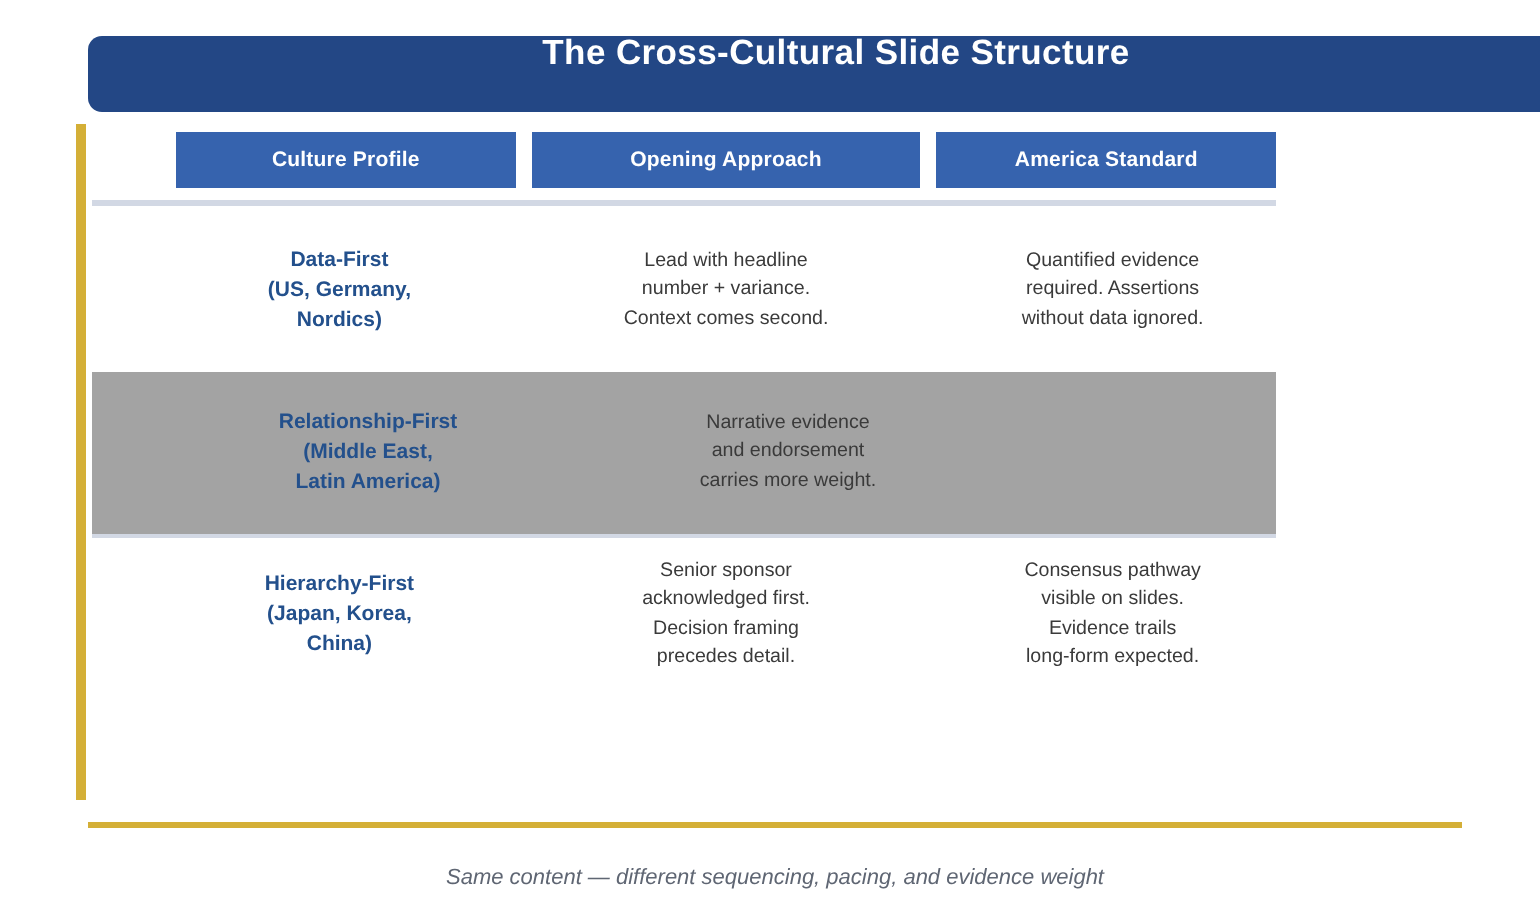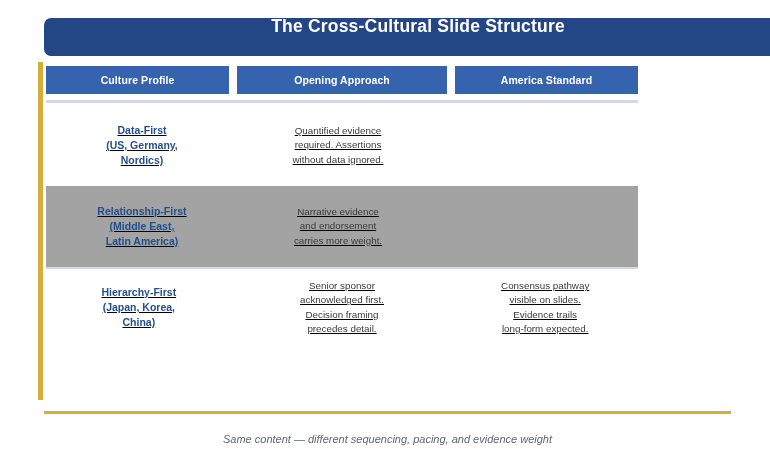--- a/index.html
+++ b/index.html
@@ -70,21 +70,21 @@
   .head-cell {
     background: #3663AE;
     display: flex;
     align-items: center;
     justify-content: center;
     color: #ffffff;
     font-size: 10.5px;
     font-weight: bold;
     letter-spacing: 0.1px;
   }
-  .col-1 { width: 192px; }
+  .col-1 { width: 192px; margin-left: 42px; }
   .col-2 { width: 220px; }
   .col-3 { width: 192px; }
 
   .head-underline {
     position: absolute;
     left: 0;
     top: 34px;
     width: 592px;
     height: 3px;
     background: #D2D8E4;
@@ -93,24 +93,23 @@
   .rows {
     position: absolute;
     left: 0;
     top: 39px;
     width: 592px;
   }
 
   .row {
     position: relative;
     display: flex;
-    gap: 4px;
+    gap: 18px;
     height: 81px;
     align-items: center;
-    text-decoration: underline;
   }
   .row.shaded { background: #a3a3a3; }
   .row .sep-bottom {
     position: absolute;
     left: 0; bottom: -2px;
     width: 592px;
     height: 2px;
     background: #D2D8E4;
   }
 
@@ -174,20 +173,21 @@
       <div class="head-cell col-2">Opening Approach</div>
       <div class="head-cell col-3">America Standard</div>
     </div>
 
     <div class="head-underline"></div>
 
     <div class="rows">
 
       <div class="row">
         <div class="cell col-1 cell-profile">Data-First<br>(US, Germany,<br>Nordics)</div>
+        <div class="cell col-2 cell-body">Lead with headline<br>number + variance.<br>Context comes second.</div>
         <div class="cell col-3 cell-body">Quantified evidence<br>required. Assertions<br>without data ignored.</div>
         <div class="sep-bottom"></div>
       </div>
 
       <div class="row shaded">
         <div class="cell col-1 cell-profile">Relationship-First<br>(Middle East,<br>Latin America)</div>
         <div class="cell col-3 cell-body">Narrative evidence<br>and endorsement<br>carries more weight.</div>
         <div class="sep-bottom"></div>
       </div>
 

